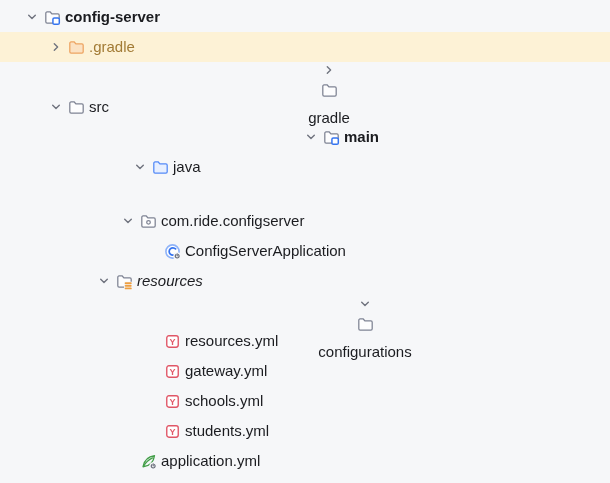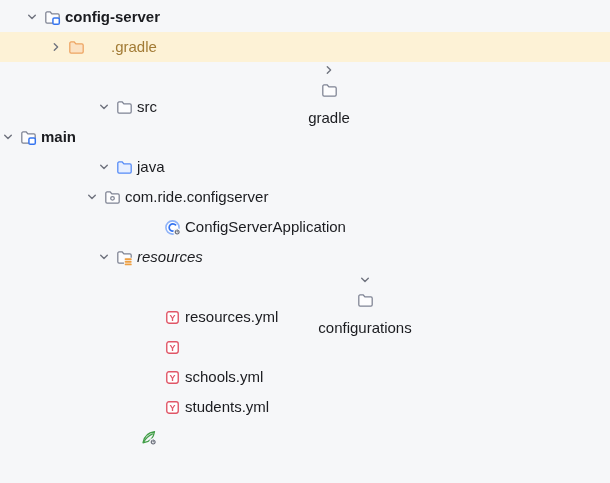--- a/index.html
+++ b/index.html
@@ -13,21 +13,21 @@
   .row{
     height:30px;display:flex;align-items:center;gap:4px;
     white-space:nowrap;cursor:default;
   }
   .row.highlighted{background:var(--highlight,#fdf2d6);}
   .chevron{width:16px;height:16px;flex:0 0 16px;display:flex;align-items:center;justify-content:center;}
   .icon{width:17px;height:17px;flex:0 0 17px;display:flex;align-items:center;justify-content:center;}
   .icon svg,.chevron svg{display:block;}
   .label{line-height:30px;}
   .label.bold{font-weight:700;}
-  .label.excluded{color:var(--excluded-text,#a27b35);margin-left:22px;}
+  .label.excluded{color:var(--excluded-text,#a27b35);}
 </style>
 </head>
 <body>
 
 <div class="tree" id="project-tree">
     <div class="row" style="padding-left: 24px;">
       <span class="chevron">
         <svg width="16" height="16" viewBox="0 0 16 16">
           <path d="M4.7 6.3 8 9.6 11.3 6.3" fill="none" stroke="#70747f" stroke-width="1.4" stroke-linecap="round" stroke-linejoin="round"></path>
         </svg>
@@ -59,61 +59,61 @@
           <path d="M6.3 4.7 9.6 8 6.3 11.3" fill="none" stroke="#70747f" stroke-width="1.4" stroke-linecap="round" stroke-linejoin="round"></path>
         </svg>
       </span>
       <span class="icon">
         <svg width="17" height="17" viewBox="0 0 16 16">
           <path d="M1.7 4c0-.7.5-1.2 1.2-1.2h3l1.5 1.8h5.7c.7 0 1.2.5 1.2 1.2V12c0 .7-.5 1.2-1.2 1.2H2.9c-.7 0-1.2-.5-1.2-1.2Z" fill="#fdfdfe" stroke="#7f8494" stroke-width="1.2" stroke-linejoin="round"></path>
         </svg>
       </span>
       <span class="label">gradle</span>
     </div>
-    <div class="row" style="padding-left: 48px; margin-left: 48px;">
+    <div class="row" style="padding-left: 48px;">
       <span class="chevron">
         <svg width="16" height="16" viewBox="0 0 16 16">
           <path d="M4.7 6.3 8 9.6 11.3 6.3" fill="none" stroke="#70747f" stroke-width="1.4" stroke-linecap="round" stroke-linejoin="round"></path>
         </svg>
       </span>
       <span class="icon">
         <svg width="17" height="17" viewBox="0 0 16 16">
           <path d="M1.7 4c0-.7.5-1.2 1.2-1.2h3l1.5 1.8h5.7c.7 0 1.2.5 1.2 1.2V12c0 .7-.5 1.2-1.2 1.2H2.9c-.7 0-1.2-.5-1.2-1.2Z" fill="#fdfdfe" stroke="#7f8494" stroke-width="1.2" stroke-linejoin="round"></path>
         </svg>
       </span>
       <span class="label">src</span>
     </div>
-    <div class="row" style="">
+    <div class="row" style="padding-left: 72px; justify-content: center;">
       <span class="chevron">
         <svg width="16" height="16" viewBox="0 0 16 16">
           <path d="M4.7 6.3 8 9.6 11.3 6.3" fill="none" stroke="#70747f" stroke-width="1.4" stroke-linecap="round" stroke-linejoin="round"></path>
         </svg>
       </span>
       <span class="icon">
         <svg width="17" height="17" viewBox="0 0 16 16">
           <path d="M1.7 4c0-.7.5-1.2 1.2-1.2h3l1.5 1.8h5.7c.7 0 1.2.5 1.2 1.2V12c0 .7-.5 1.2-1.2 1.2H2.9c-.7 0-1.2-.5-1.2-1.2Z" fill="#fdfdfe" stroke="#7f8494" stroke-width="1.2" stroke-linejoin="round"></path>
           <rect x="8.4" y="8.4" width="6" height="6" rx="1.3" fill="#ffffff" stroke="#3574f0" stroke-width="1.4"></rect>
         </svg>
       </span>
       <span class="label bold">main</span>
     </div>
-    <div class="row" style="padding-left: 96px;">
+    <div class="row" style="padding-left: 96px; margin-left: 36px;">
       <span class="chevron">
         <svg width="16" height="16" viewBox="0 0 16 16">
           <path d="M4.7 6.3 8 9.6 11.3 6.3" fill="none" stroke="#70747f" stroke-width="1.4" stroke-linecap="round" stroke-linejoin="round"></path>
         </svg>
       </span>
       <span class="icon">
         <svg width="17" height="17" viewBox="0 0 16 16">
           <path d="M1.7 4c0-.7.5-1.2 1.2-1.2h3l1.5 1.8h5.7c.7 0 1.2.5 1.2 1.2V12c0 .7-.5 1.2-1.2 1.2H2.9c-.7 0-1.2-.5-1.2-1.2Z" fill="#e7efff" stroke="#548af7" stroke-width="1.2" stroke-linejoin="round"></path>
         </svg>
       </span>
       <span class="label">java</span>
     </div>
-    <div class="row" style="padding-left: 84px;">
+    <div class="row" style="padding-left: 120px; margin-top: 24px;">
       <span class="chevron">
         <svg width="16" height="16" viewBox="0 0 16 16">
           <path d="M4.7 6.3 8 9.6 11.3 6.3" fill="none" stroke="#70747f" stroke-width="1.4" stroke-linecap="round" stroke-linejoin="round"></path>
         </svg>
       </span>
       <span class="icon">
         <svg width="17" height="17" viewBox="0 0 16 16">
           <path d="M1.7 4c0-.7.5-1.2 1.2-1.2h3l1.5 1.8h5.7c.7 0 1.2.5 1.2 1.2V12c0 .7-.5 1.2-1.2 1.2H2.9c-.7 0-1.2-.5-1.2-1.2Z" fill="#fdfdfe" stroke="#7f8494" stroke-width="1.2" stroke-linejoin="round"></path>
           <circle cx="8" cy="8.8" r="1.7" fill="#ffffff" stroke="#7f8494" stroke-width="1.2"></circle>
         </svg>
@@ -174,20 +174,21 @@
       <span class="label">resources.yml</span>
     </div>
     <div class="row" style="padding-left: 144px;">
       <span class="chevron"></span>
       <span class="icon">
         <svg width="17" height="17" viewBox="0 0 16 16">
           <rect x="2.6" y="2.6" width="10.8" height="10.8" rx="2" fill="#ffffff" stroke="#e05667" stroke-width="1.3"></rect>
           <text x="8" y="11" font-size="8.5" font-weight="bold" text-anchor="middle" fill="#e05667" font-family="Liberation Sans, sans-serif">Y</text>
         </svg>
       </span>
+      <span class="label">gateway.yml</span>
     </div>
     <div class="row" style="padding-left: 144px;">
       <span class="chevron"></span>
       <span class="icon">
         <svg width="17" height="17" viewBox="0 0 16 16">
           <rect x="2.6" y="2.6" width="10.8" height="10.8" rx="2" fill="#ffffff" stroke="#e05667" stroke-width="1.3"></rect>
           <text x="8" y="11" font-size="8.5" font-weight="bold" text-anchor="middle" fill="#e05667" font-family="Liberation Sans, sans-serif">Y</text>
         </svg>
       </span>
       <span class="label">schools.yml</span>
@@ -206,14 +207,15 @@
       <span class="chevron"></span>
       <span class="icon">
         <svg width="17" height="17" viewBox="0 0 16 16">
           <path d="M13.6 2.6C7.6 3.3 4.1 6.5 2.9 12.9 8.7 12.4 12.7 9.3 13.6 2.6Z" fill="none" stroke="#429e48" stroke-width="1.3" stroke-linejoin="round"></path>
           <path d="M3.4 12.4C5.6 8.4 8.6 6 11.8 4.6" fill="none" stroke="#429e48" stroke-width="1.1" stroke-linecap="round"></path>
           <circle cx="12.4" cy="12.4" r="3.6" fill="#f6f7f9"></circle>
           <path d="M13.6 11a1.8 1.8 0 1 1-2.4 0" fill="none" stroke="#666b78" stroke-width="1.1" stroke-linecap="round"></path>
           <path d="M12.4 10.1v2" stroke="#666b78" stroke-width="1.1" stroke-linecap="round"></path>
         </svg>
       </span>
+      <span class="label">application.yml</span>
     </div>
   </div>
 
 </body></html>

